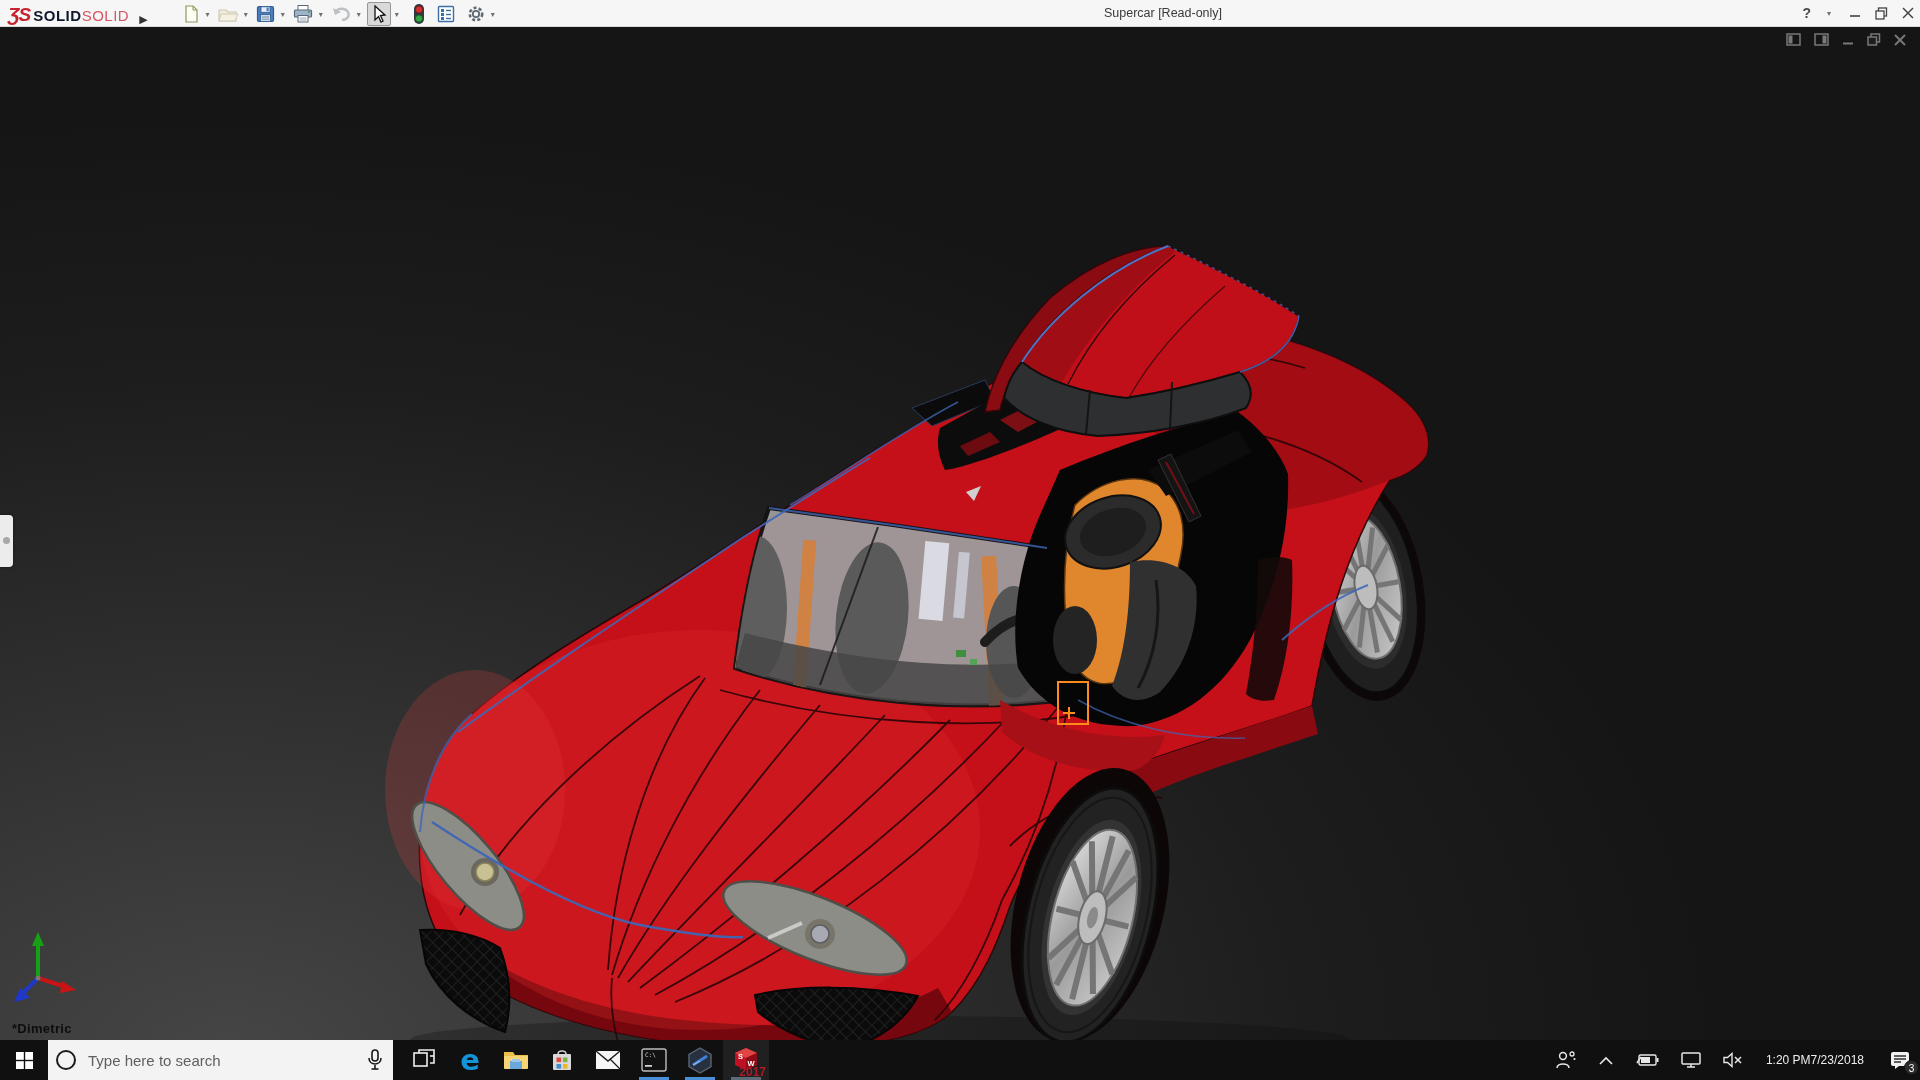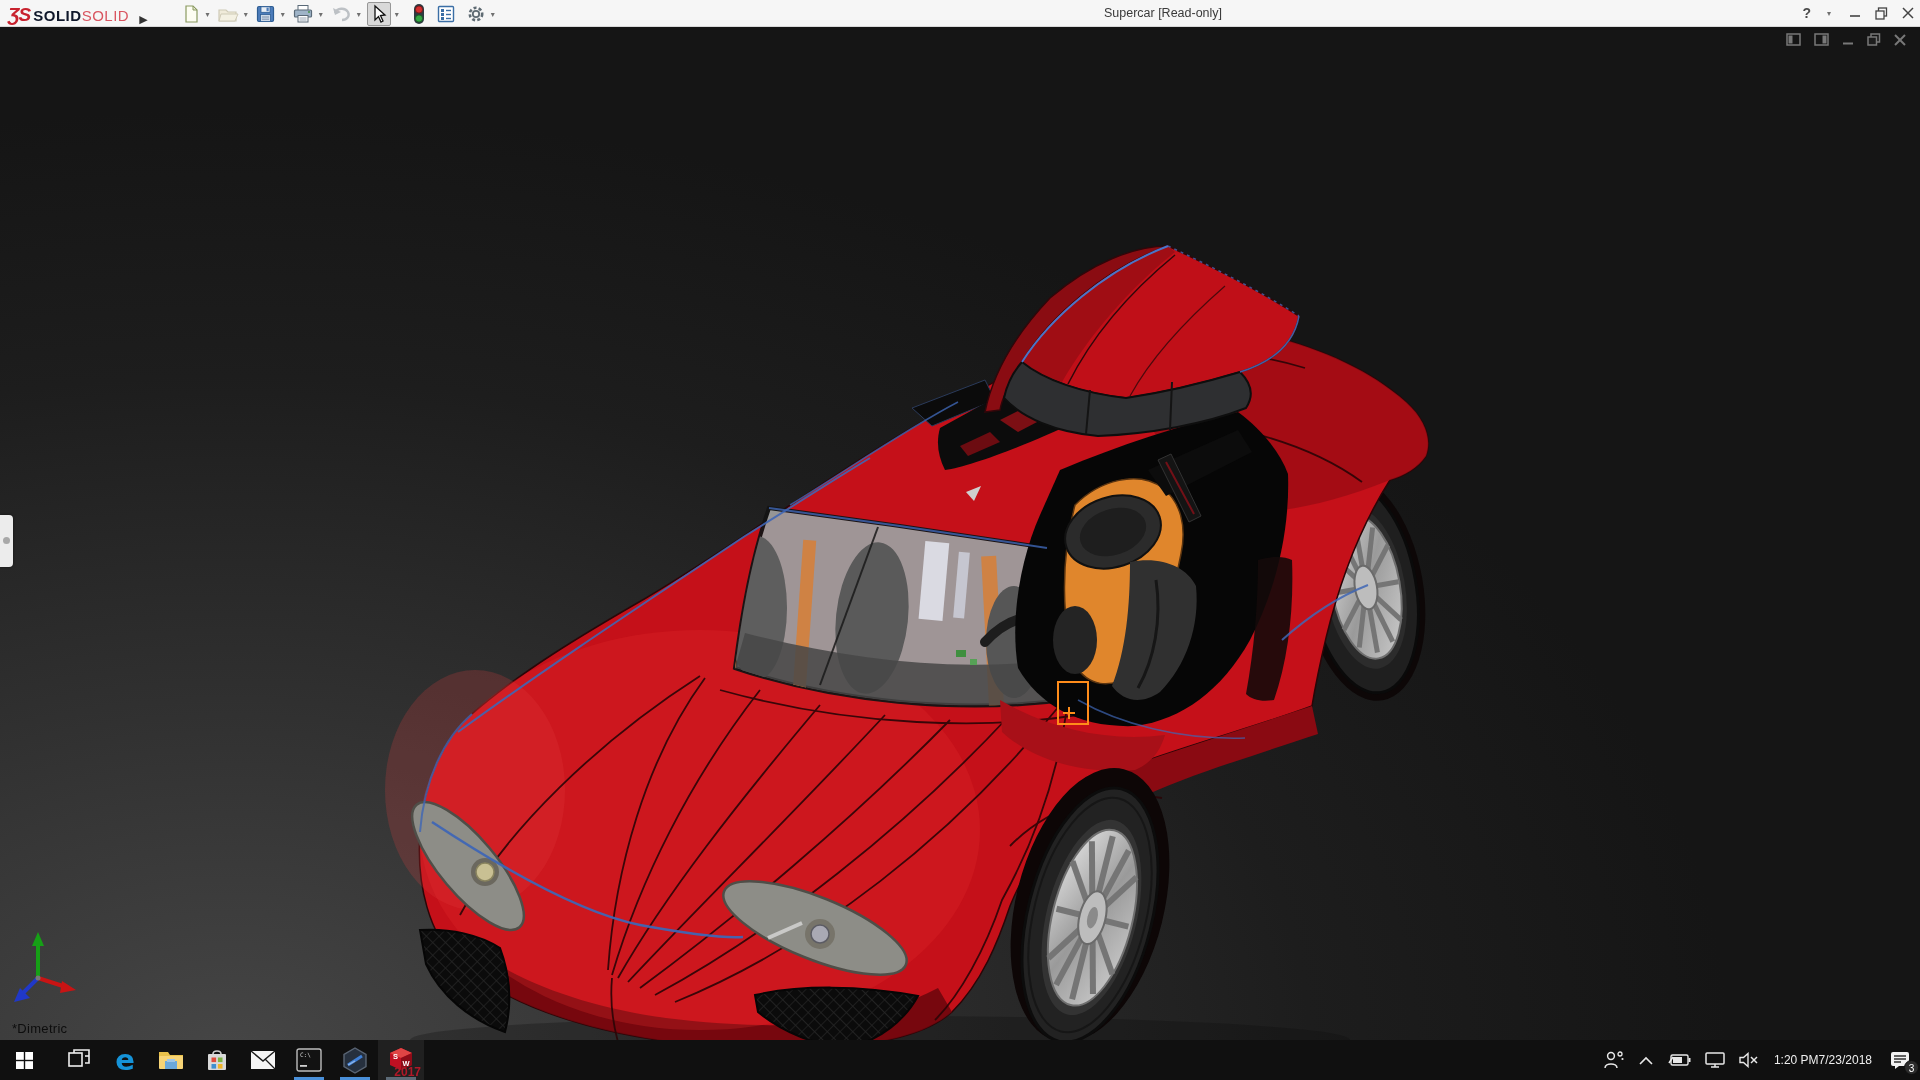--- a/index.html
+++ b/index.html
@@ -30,37 +30,37 @@
   
   .viewport { position:absolute; top:27px; left:0; width:1920px; height:1013px;
     background: radial-gradient(1500px 950px at 12% 102%, #464646 0%, #303030 38%, #1d1d1d 72%, #151515 100%); }
   .viewport svg.scene { position:absolute; inset:0; width:100%; height:100%; }
   .doc-controls { position:absolute; top:6px; right:14px; display:flex; gap:13px; align-items:center; }
   .doc-controls svg { display:block; }
   .side-tab { position:absolute; left:0; top:488px; width:13px; height:52px; background:#ececec;
     border-radius:0 4px 4px 0; box-shadow:0 0 3px rgba(0,0,0,.5); }
   .side-tab .dot { position:absolute; left:3px; top:22px; width:7px; height:7px; border-radius:50%;
     background:#a8a8a8; }
-  .orient-label { position:absolute; left:12px; bottom:4px; font-size:13px; color:#0d0d0d; letter-spacing:.3px; }
+  .orient-label { position:absolute; left:12px; bottom:4px; font-size:13px; color:#0d0d0d; letter-spacing:.3px;font-weight:bold; }
 
   
   .taskbar { position:absolute; left:0; bottom:0; width:1920px; height:40px; background:#101010;
     display:flex; align-items:stretch; }
   .tb-start { width:48px; display:flex; align-items:center; justify-content:center; }
   .search-box { width:345px; background:#f3f3f3; display:flex; align-items:center; padding:0 10px 0 8px; }
   .search-box .ring { width:20px; height:20px; border:2.6px solid #1c1c1c; border-radius:50%; flex:none; }
   .search-box input { flex:1; border:none; outline:none; background:transparent; font-size:15px;
     color:#3a3a3a; margin-left:12px; font-family:"Liberation Sans",sans-serif; }
   .search-box input::placeholder { color:#5f5f5f; opacity:1; }
   .app-btn { width:46px; display:flex; align-items:center; justify-content:center; position:relative; }
   .app-btn.first { margin-left:8px; }
   .app-btn .underline { position:absolute; bottom:0; left:8px; right:8px; height:3px; background:#4a90d9; }
   .app-btn.active { background:rgba(255,255,255,.07); }
   .app-btn.active .underline { background:#5c6a76; }
-  .tray { margin-left:auto; display:flex; align-items:center; gap:0;justify-content:space-between; }
+  .tray { margin-left:auto; display:flex; align-items:center; gap:8px;justify-content:space-between; }
   .tray-btn { height:40px; display:flex; align-items:center; justify-content:center; padding:0 7px; position:relative; }
   .clock { text-align:center; color:#eee; font-size:12px; line-height:14px; padding:0 8px; }
   .badge { position:absolute; right:1px; bottom:5px; width:15px; height:15px; border-radius:50%;
     background:#2b2b2b; color:#fff; font-size:10px; line-height:15px; text-align:center; border:1px solid #0f0f0f; }
   .edge-e { font-size:29px; font-weight:bold; color:#1593d8; font-family:"DejaVu Sans",sans-serif; line-height:29px; }
   .sw-year { position:absolute; bottom:1px; right:3px; font-size:12px; font-weight:bold; color:#b01828; }
 </style>
 </head>
 <body>
 
@@ -423,20 +423,30 @@
   <div class="taskbar">
     <div class="tb-start">
       <svg width="17" height="17" viewBox="0 0 17 17">
         <rect x="0" y="0" width="7.8" height="7.8" fill="#fff"></rect>
           <rect x="9.2" y="0" width="7.8" height="7.8" fill="#fff"></rect>
         <rect x="0" y="9.2" width="7.8" height="7.8" fill="#fff"></rect>
           <rect x="9.2" y="9.2" width="7.8" height="7.8" fill="#fff"></rect>
       </svg>
     </div>
 
+    <div class="search-box">
+      <span class="ring"></span>
+      <input type="text" placeholder="Type here to search" style="">
+      <svg width="16" height="22" viewBox="0 0 16 22">
+        <rect x="5" y="1" width="6" height="11" rx="3" fill="none" stroke="#1a1a1a" stroke-width="1.6"></rect>
+        <path d="M2 9 C2 17 14 17 14 9" fill="none" stroke="#1a1a1a" stroke-width="1.6"></path>
+        <line x1="8" y1="16" x2="8" y2="20" stroke="#1a1a1a" stroke-width="1.6"></line>
+        <line x1="4.5" y1="20" x2="11.5" y2="20" stroke="#1a1a1a" stroke-width="1.6"></line>
+      </svg>
+    </div>
 
     <div class="app-btn first">
       <svg width="22" height="22" viewBox="0 0 22 22">
         <rect x="1" y="4" width="13" height="13" fill="none" stroke="#eee" stroke-width="1.6"></rect>
         <path d="M6 4 L6 1 L21 1 L21 14 L17 14" fill="none" stroke="#eee" stroke-width="1.6"></path>
         <line x1="17" y1="7" x2="21" y2="7" stroke="#eee" stroke-width="1.6"></line>
       </svg>
     </div>
 
     <div class="app-btn">

